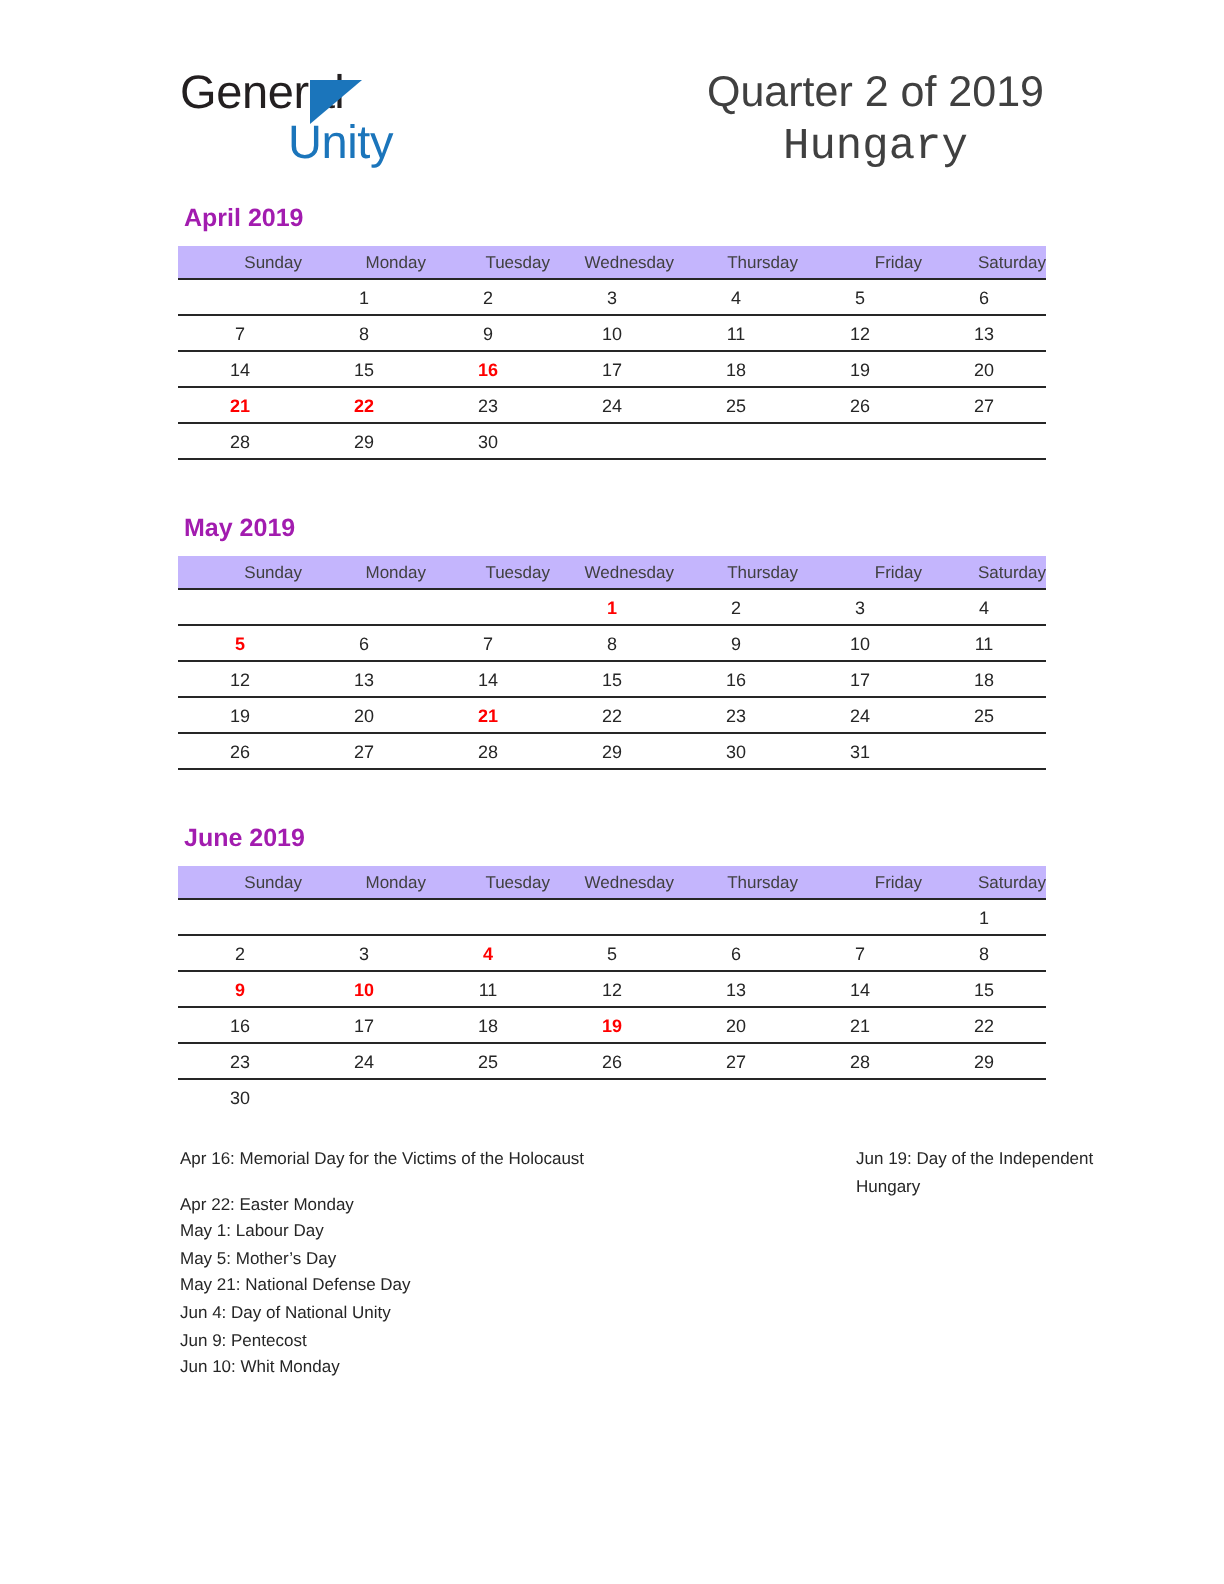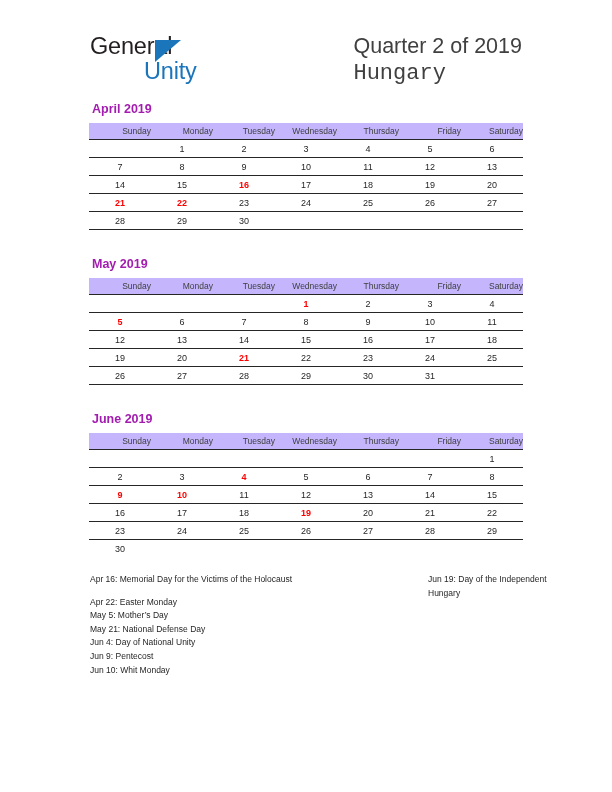--- a/index.html
+++ b/index.html
@@ -52,21 +52,21 @@
     top: 25px;
     font-size: 23.5px;
     letter-spacing: -0.2px;
     color: #1b75bb;
     line-height: 28px;
   }
   .title-block {
     position: absolute;
     right: 90px;
     top: 33px;
-    text-align: left;
+    text-align: center;
   }
   .quarter-title {
     font-size: 21.5px;
     color: #404040;
     line-height: 26px;
     white-space: nowrap;
   }
   .country-title {
     font-size: 22px;
     color: #404040;
@@ -383,20 +383,21 @@
           <td></td>
         </tr>
       </tbody>
   </table>
 </div>
 
 <div class="holidays">
   <div class="holidays-col holidays-left">
       <div class="holiday-item spaced">Apr 16: Memorial Day for the Victims of the Holocaust</div>
       <div class="holiday-item">Apr 22: Easter Monday</div>
+      <div class="holiday-item">May 1: Labour Day</div>
       <div class="holiday-item">May 5: Mother’s Day</div>
       <div class="holiday-item">May 21: National Defense Day</div>
       <div class="holiday-item">Jun 4: Day of National Unity</div>
       <div class="holiday-item">Jun 9: Pentecost</div>
       <div class="holiday-item">Jun 10: Whit Monday</div>
     </div>
   <div class="holidays-col holidays-right">
       <div class="holiday-item wrap">Jun 19: Day of the Independent Hungary</div>
     </div>
 </div>

